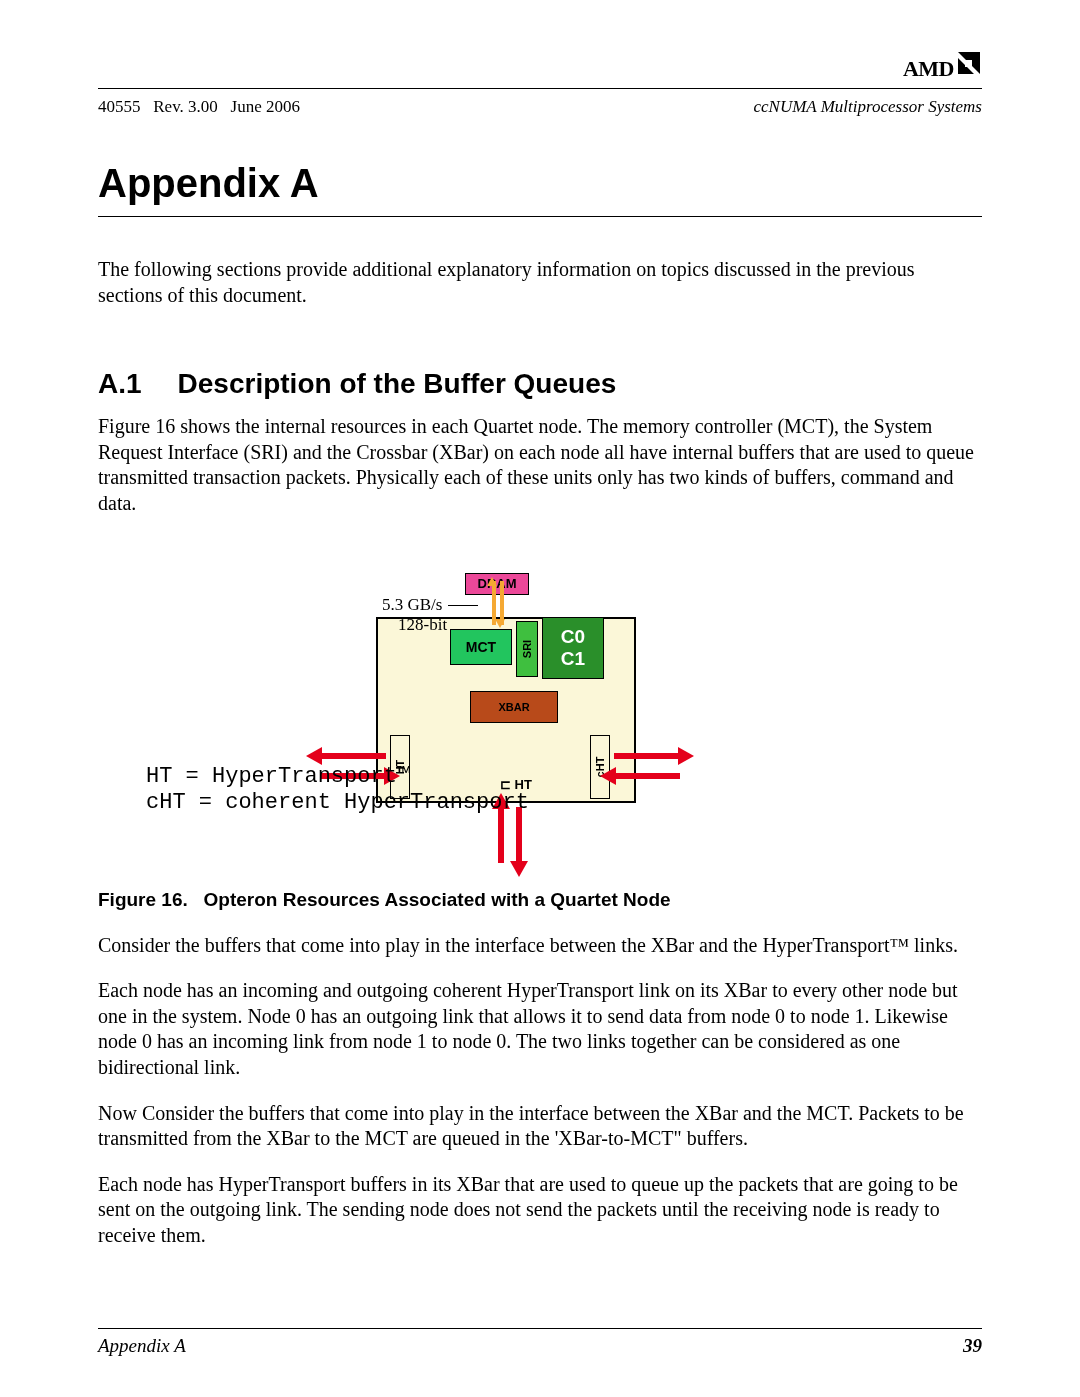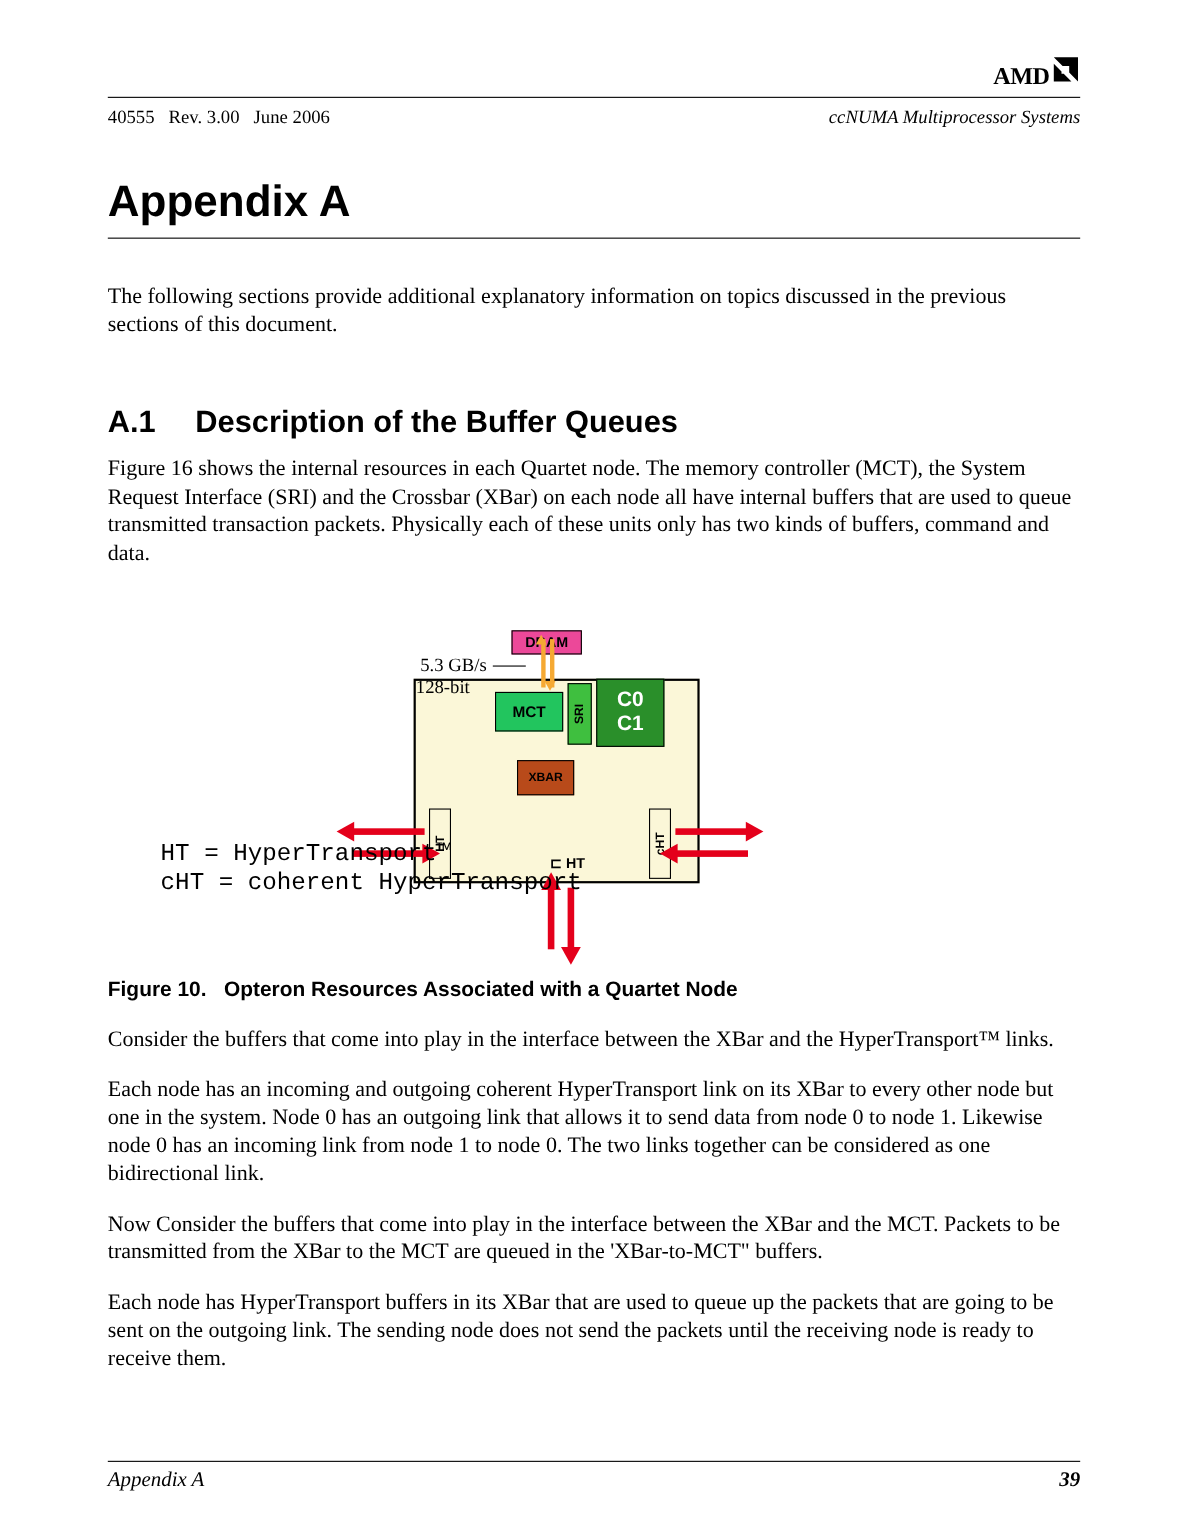--- a/index.html
+++ b/index.html
@@ -85,40 +85,40 @@
     justify-content: center;
     font-family: Arial, Helvetica, sans-serif;
     font-weight: bold;
     font-size: 13px;
   }
   .dram { left: 135px; top: 18px; width: 64px; height: 22px; background: #ec4899; }
   .mct { left: 120px; top: 74px; width: 62px; height: 36px; background: #22c55e; font-size: 14px; }
   .sri { left: 186px; top: 66px; width: 22px; height: 56px; background: #3fbf3f; font-size: 11px; }
   .sri span { transform: rotate(-90deg); }
   .cores { left: 212px; top: 62px; width: 62px; height: 62px; background: #2a8f2a; color: #fff; flex-direction: column; font-size: 19px; }
-  .xbar { left: 140px; top: 136px; width: 52px; height: 32px; background: #b84a1a; color: #000; font-size: 11px; }
+  .xbar { left: 140px; top: 136px; width: 88px; height: 32px; background: #b84a1a; color: #000; font-size: 11px; }
   .outer {
     position: absolute; left: 46px; top: 62px; width: 260px; height: 186px;
     border: 2px solid #000; background: #fbf7d8;
     z-index: -1;
   }
   .ht-box {
     position: absolute;
     width: 20px; height: 64px;
     background: #fbf7d8;
     border: 1.5px solid #000;
     display: flex; align-items: center; justify-content: center;
   }
   .ht-left { left: 60px; top: 180px; }
   .ht-right { left: 260px; top: 180px; }
   .ht-label { transform: rotate(-90deg); font-family: Arial, sans-serif; font-size: 11px; font-weight: bold; white-space: nowrap; }
   .cht { position: absolute; left: 170px; top: 222px; font-family: Arial, sans-serif; font-size: 13px; font-weight: bold; }
   .fig-annot { position: absolute; font-family: "Times New Roman", serif; font-size: 17px; }
   .annot-gbs { left: 52px; top: 40px; }
-  .annot-128 { left: 48px; top: 60px; }
+  .annot-128 { left: 68px; top: 60px; }
   .legend {
     position: absolute; left: 146px; top: 764px;
     font-family: Liberation Mono, monospace; font-size: 22px; line-height: 1.2;
   }
   .figcaption {
     font-family: Arial, Helvetica, sans-serif;
     font-weight: bold;
     font-size: 19px;
     margin: 6px 0 22px 0;
   }
@@ -236,21 +236,21 @@
       <div class="arrowhead ah-down" style="left:180px; top:306px;"></div>
     </div>
   </div>
 
   <div class="legend">
     <div>HT = HyperTransport™</div>
     <div>cHT = coherent HyperTransport</div>
   </div>
 
   <div class="figcaption">
-    <span>Figure 10.</span>&nbsp;&nbsp;&nbsp;<span>Opteron Resources Associated with a Quartet Node</span>
+    <span>Figure 16.</span>&nbsp;&nbsp;&nbsp;<span>Opteron Resources Associated with a Quartet Node</span>
   </div>
 
   <p class="body">Consider the buffers that come into play in the interface between the XBar and the HyperTransport™ links.</p>
   <p class="body">Each node has an incoming and outgoing coherent HyperTransport link on its XBar to every other node but one in the system. Node 0 has an outgoing link that allows it to send data from node 0 to node 1. Likewise node 0 has an incoming link from node 1 to node 0. The two links together can be considered as one bidirectional link.</p>
   <p class="body">Now Consider the buffers that come into play in the interface between the XBar and the MCT. Packets to be transmitted from the XBar to the MCT are queued in the 'XBar-to-MCT" buffers.</p>
   <p class="body">Each node has HyperTransport buffers in its XBar that are used to queue up the packets that are going to be sent on the outgoing link. The sending node does not send the packets until the receiving node is ready to receive them.</p>
 
   <div class="footer">
     <span>Appendix A</span>
     <span class="pagenum">39</span>

